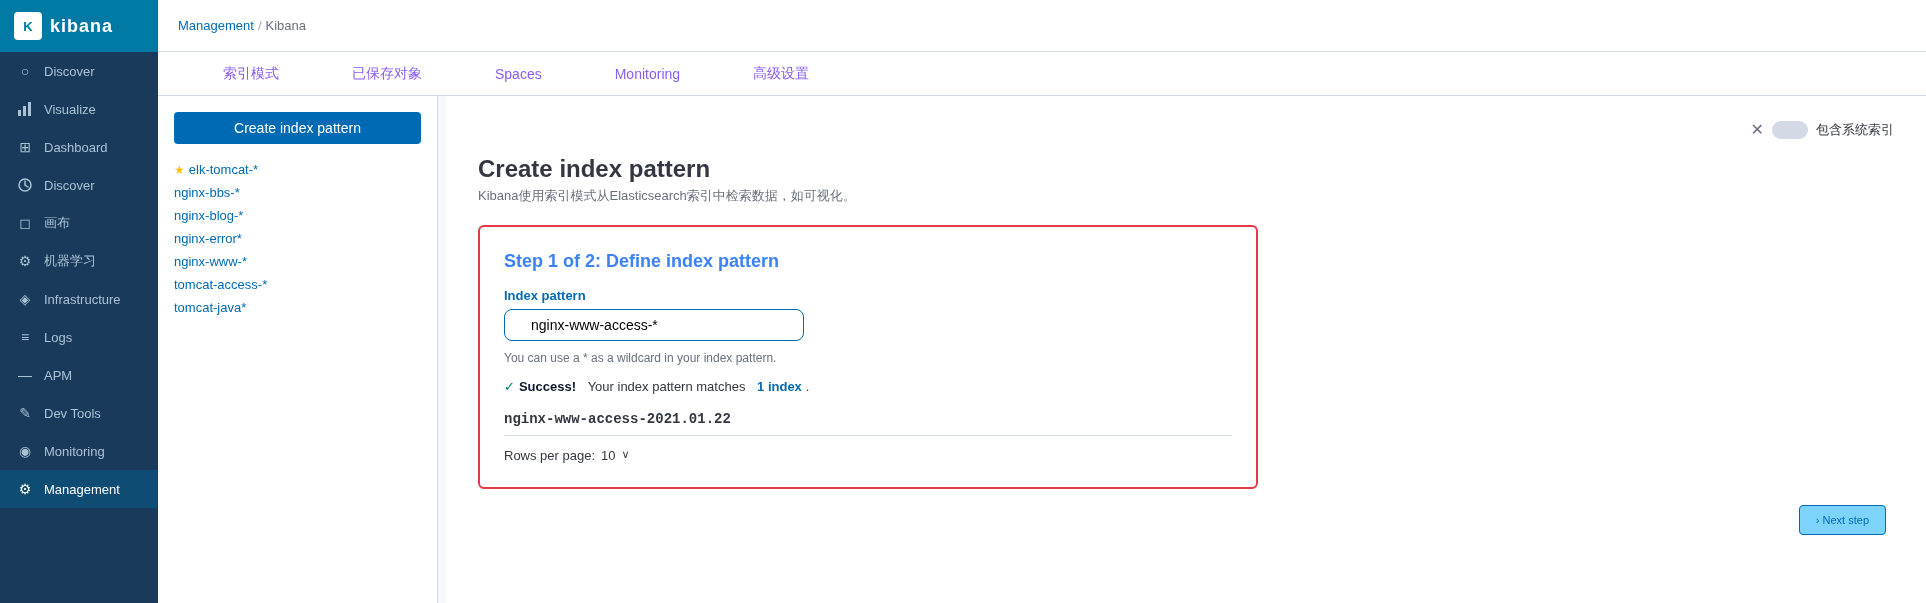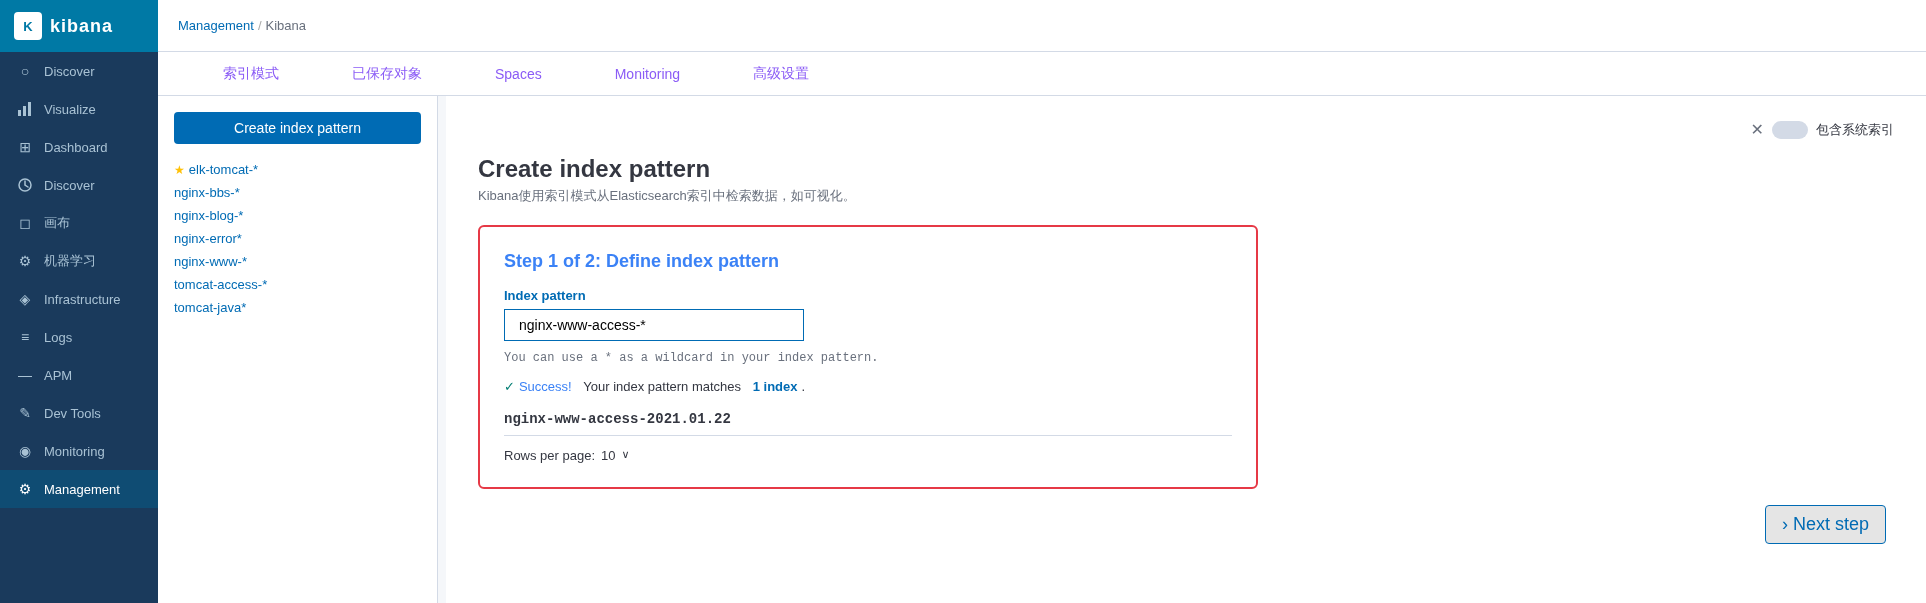--- a/index.html
+++ b/index.html
@@ -225,46 +225,45 @@
     }
     .field-label {
       font-size: 13px;
       font-weight: 600;
       color: #006bb4;
       margin-bottom: 6px;
     }
     .pattern-input {
       width: 300px;
       border: 1px solid #006bb4;
-      border-radius: 0;
-      padding: 7px 14px;
+      border-radius: 8px;
+      padding: 7px 26px;
       font-size: 14px;
       outline: none;
       margin-bottom: 8px;
       display: block;
     }
 
     .hint-text {
       font-size: 12px;
       color: #69707d;
       margin-bottom: 12px;
       line-height: 1.5;
-      font-family: Liberation Mono, monospace;
     }
 
     .success-msg {
       font-size: 13px;
       color: #343741;
       margin-bottom: 16px;
       display: flex;
       align-items: center;
       gap: 4px;
     }
     .success-icon { color: #017d73; }
-    .success-word { color: #3b82f6; font-weight: 400; }
+    .success-word { color: #0f172a; font-weight: 700; }
     .success-count { color: #006bb4; font-weight: 700; }
 
     .matched-index {
       font-size: 14px;
       font-weight: 600;
       color: #343741;
       margin-bottom: 12px;
       padding-bottom: 8px;
       border-bottom: 1px solid #d3dae6;
     }
@@ -274,26 +273,26 @@
       font-size: 13px;
       color: #343741;
       display: flex;
       gap: 6px;
       cursor: pointer;
     }
     .rows-per-page .chevron { font-size: 11px; }
 
     
     .next-step-btn {
-      background: #e5e5e5;
+      background: #7dd3fc;
       color: #006bb4;
       border: 1px solid #006bb4;
       border-radius: 4px;
       padding: 8px 16px;
-      font-size: 18px;
+      font-size: 11px;
       cursor: pointer;
       white-space: nowrap;
       position: absolute;
       right: 40px;
     }
     .next-step-area {
       display: flex;
       justify-content: flex-end;
       margin-top: 16px;
     }

